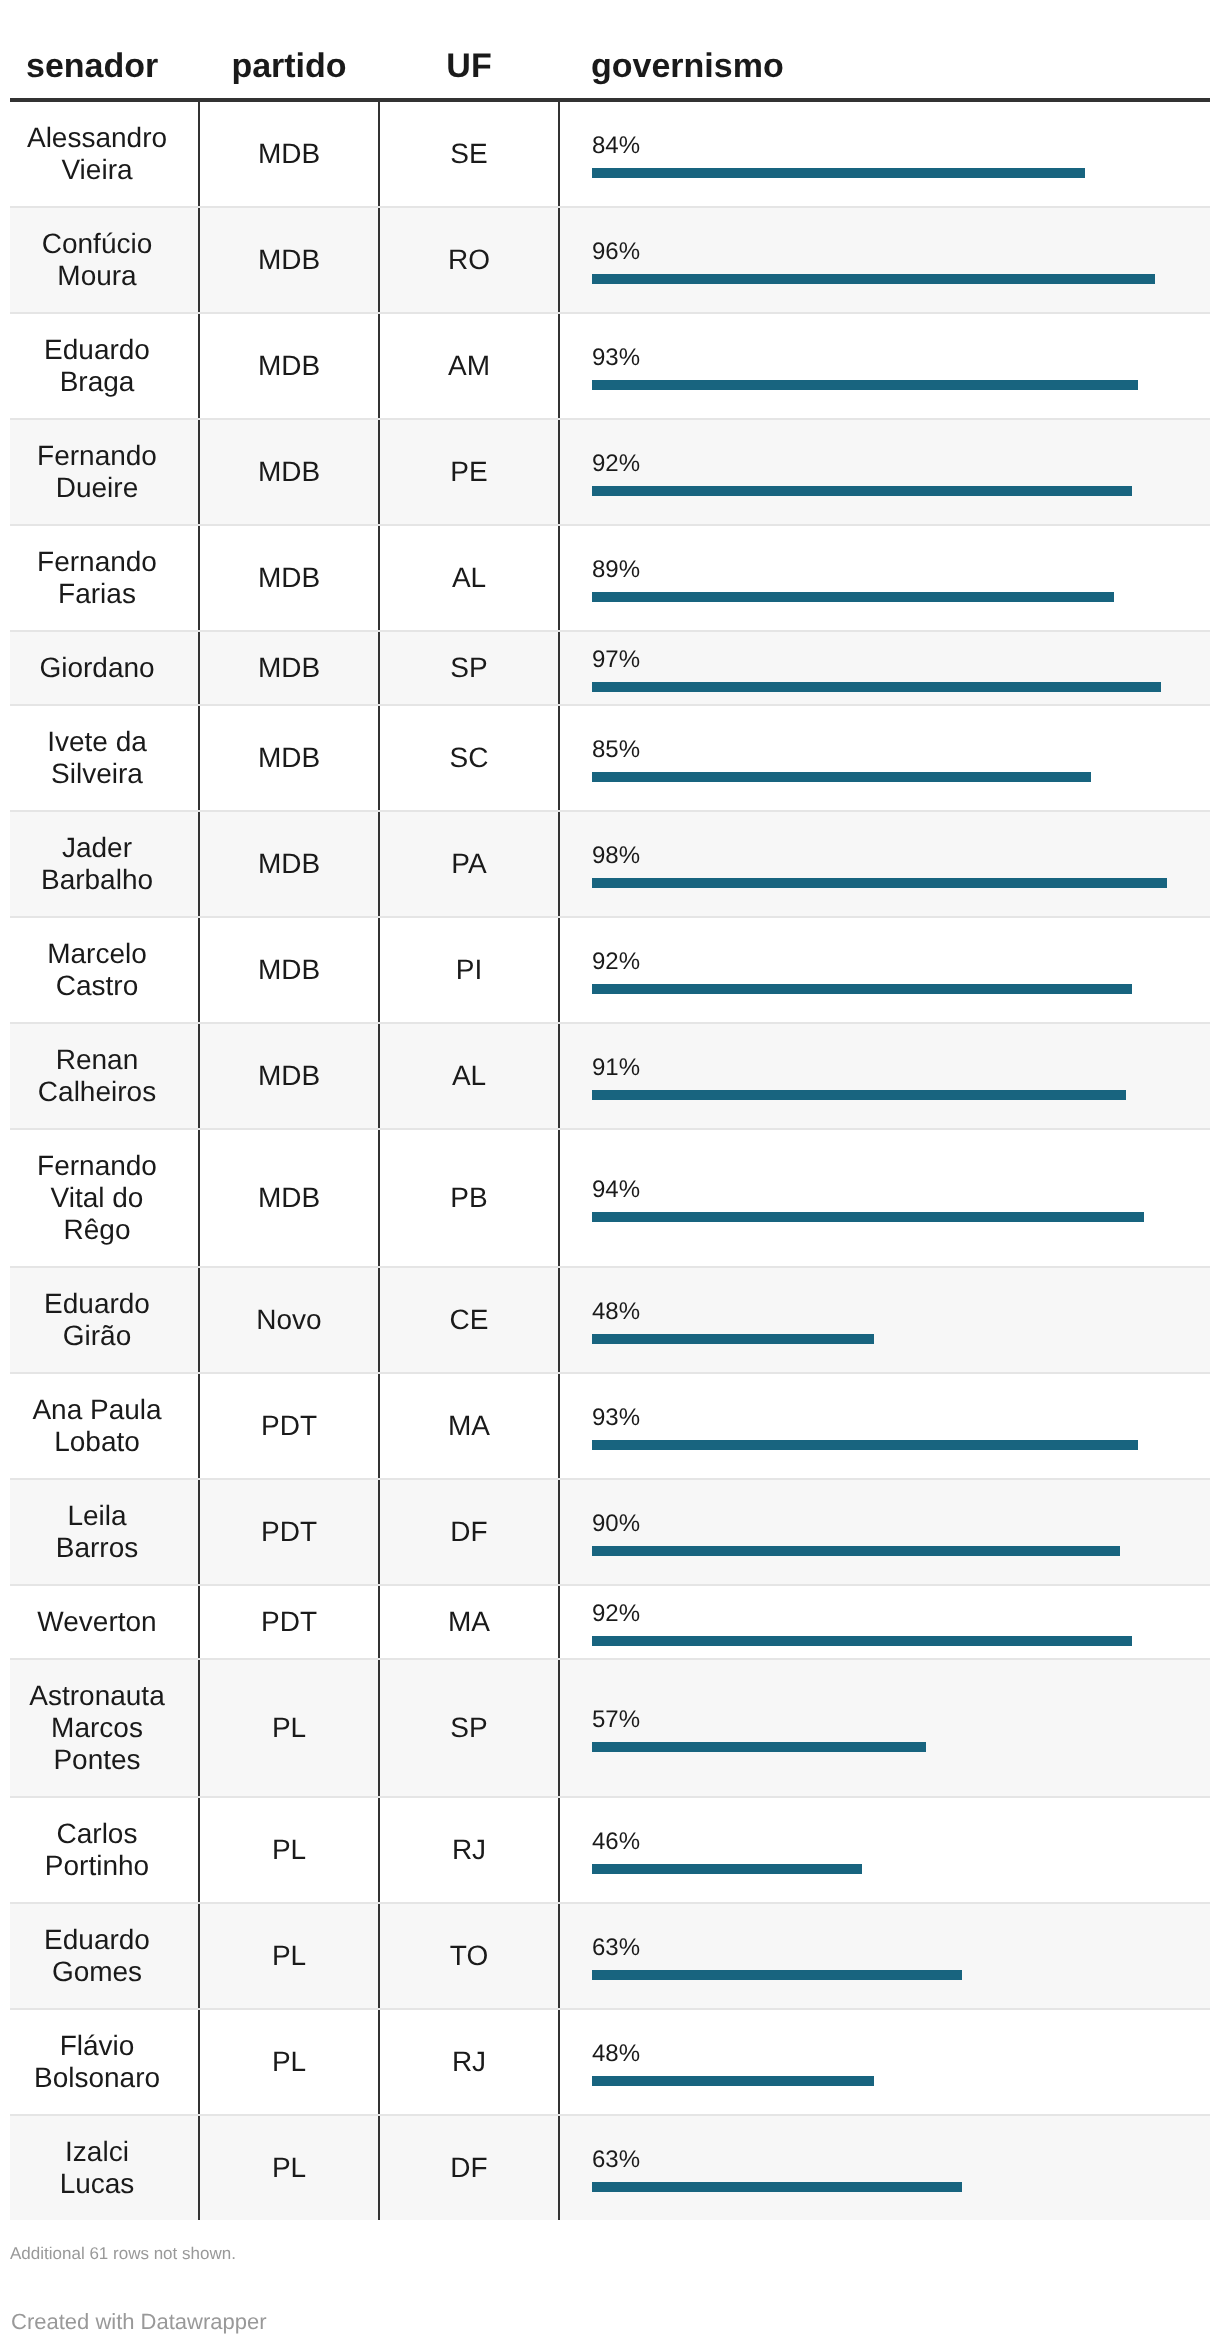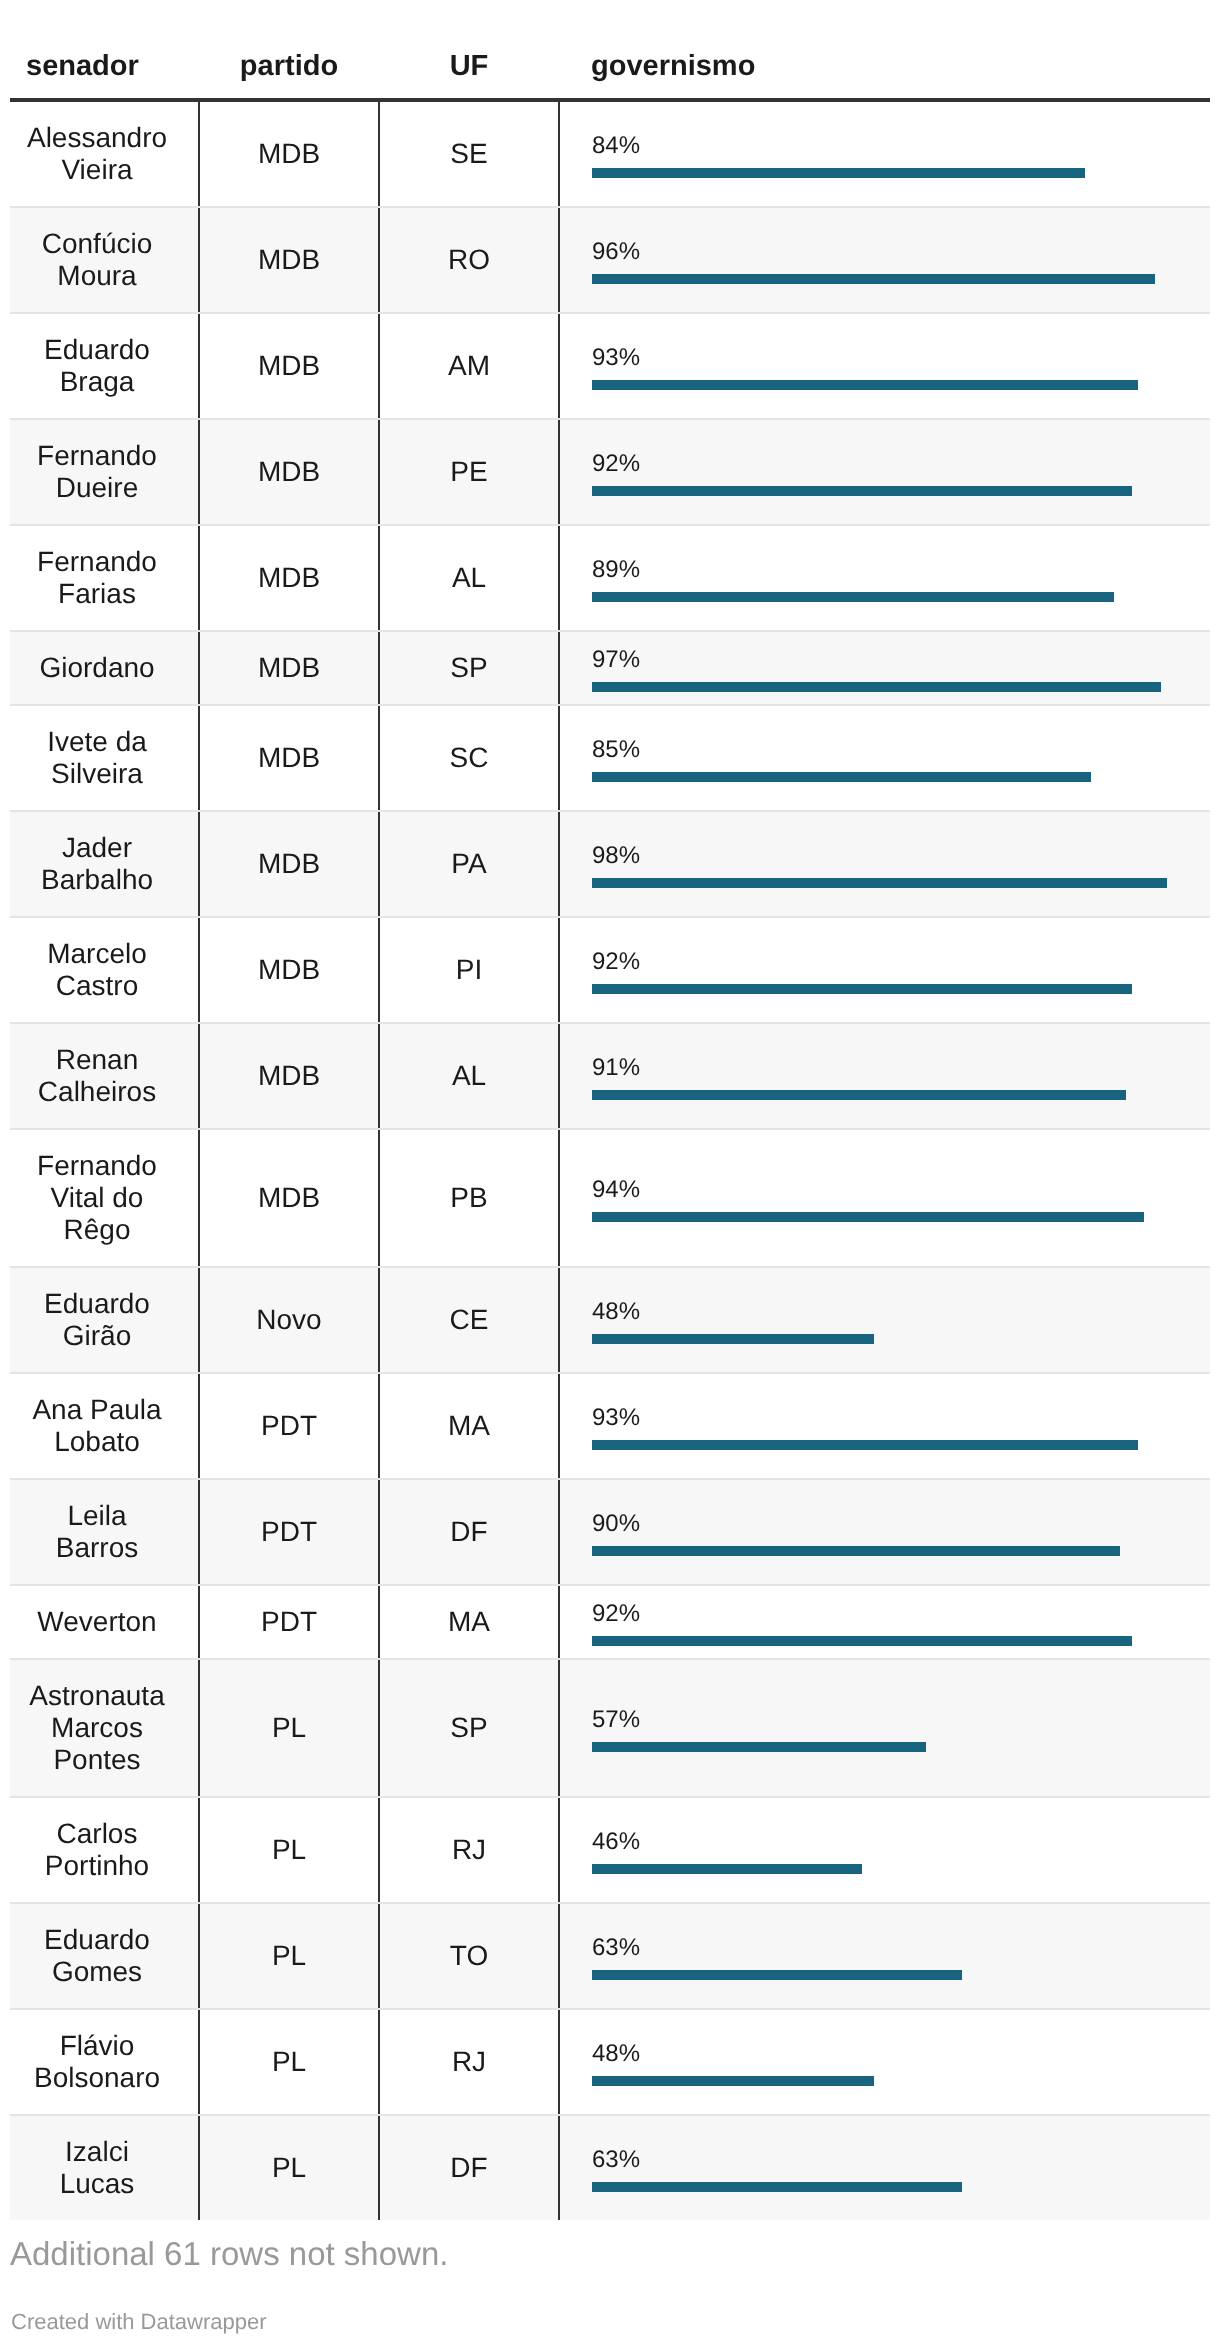--- a/index.html
+++ b/index.html
@@ -14,21 +14,21 @@
   .wrap { position:relative; width:1220px; box-sizing:border-box; padding:0 10px; }
 
   table.dw { width:1200px; border-collapse:collapse; table-layout:fixed; }
 
   col.c-name  { width:189px; }
   col.c-party { width:180px; }
   col.c-uf    { width:180px; }
   col.c-bar   { width:651px; }
 
   thead th {
-    font-size:29px; font-weight:bold; color:#1a1a1a;
+    font-size:34px; font-weight:bold; color:#1a1a1a;
     line-height:32px;
     height:100px;
     box-sizing:border-box;
     vertical-align:bottom;
     padding:0 0 16px 0;
     border-bottom:4px solid #333333;
     text-align:center;
     white-space:nowrap;
   }
   thead th.a-left { text-align:left; padding-left:16px; }
@@ -49,21 +49,21 @@
   tbody td.barcell {
     border-right:none;
     text-align:left;
     padding:8px 0 8px 32px;
     vertical-align:middle;
   }
   .barlabel { font-size:24px; line-height:32px; display:block; }
   .bartrack { display:block; height:10px; margin-top:5.2px; width:586.8px; }
   .bar      { display:block; height:10px; background:#18647f; }
 
-  .note   { font-size:33px; color:#999999; padding:19px 0 0 0px;  line-height:30px; }
+  .note   { font-size:17px; color:#999999; padding:19px 0 0 0px;  line-height:30px; }
   .credit { font-size:22px; color:#999999; padding:40px 0 0 1px; line-height:26px; }
 </style>
 </head>
 <body>
 
 <div class="wrap">
   <table class="dw">
     <colgroup>
       <col class="c-name">
         <col class="c-party">

